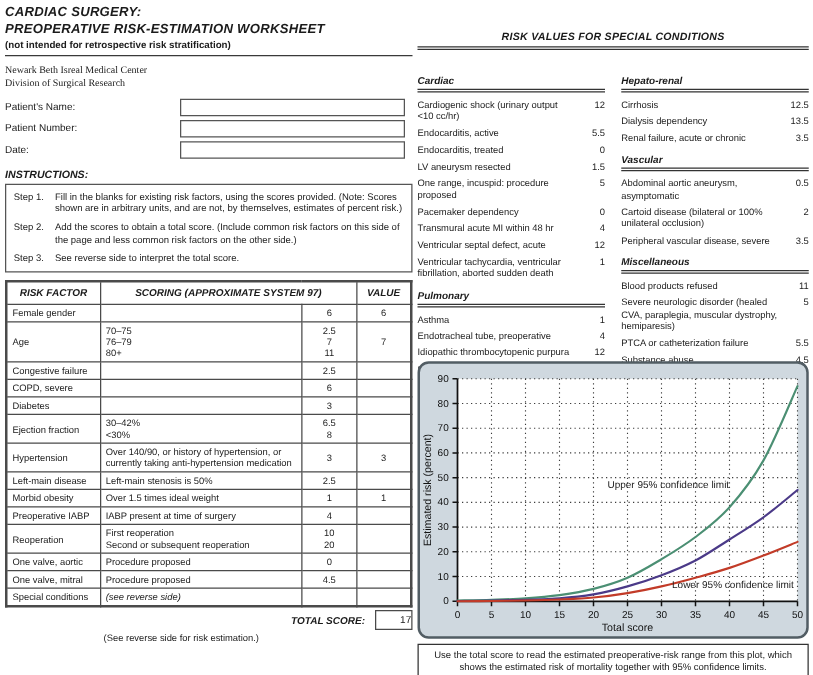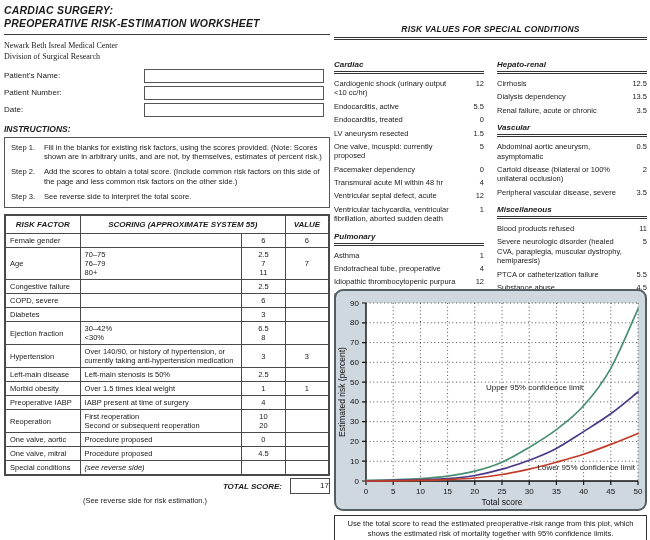--- a/index.html
+++ b/index.html
@@ -30,21 +30,21 @@
   th.h-value  { width:44px; }
   table.risk td { font-size:7.5px; padding:2px 4px; vertical-align:middle; line-height:1.2; }
   td.c-factor { width:76px; }
   td.c-crit   { width:166px; }
   td.c-score  { width:45px; text-align:center; }
   td.c-value  { text-align:center; font-size:8px; }
   .italic { font-style:italic; }
 
   .total-row { display:flex; align-items:center; margin-top:2px; }
   .total-label { flex:1; text-align:right; font-size:8px; font-weight:bold; font-style:italic; padding-right:8px; }
-  .total-box { width:40px; height:16px; border:1.5px solid #4a4a4a; text-align:right; font-size:8px; line-height:13px; background:#fff; }
+  .total-box { width:30px; height:16px; border:1.5px solid #4a4a4a; text-align:right; font-size:8px; line-height:13px; background:#fff; }
   .footnote { width:282px; text-align:center; font-size:7.5px; margin-top:2px; }
 
   
   .right-col { position:absolute; left:334px; top:4px; width:313px; }
   .rc-title { text-align:center; font-size:8.5px; font-weight:bold; font-style:italic; letter-spacing:.2px;margin-top:20px; }
   .drule { margin-top:3px; height:3px; border-top:1px solid #333; border-bottom:1px solid #333; }
   .cond-cols { display:flex; gap:13px; margin-top:17px; }
   .cond-col { flex:1; min-width:0; }
   .cond-section h3 { font-size:8px; font-style:italic; font-weight:bold; margin-top:8px; }
   .cond-section:first-child h3 { margin-top:3px; }
@@ -62,20 +62,21 @@
                  background:#fff; font-size:7.6px; text-align:center; padding:3px 9px; line-height:1.35; }
 </style>
 </head>
 <body>
 
 <div class="left-col">
   <div class="title1">
     <div>CARDIAC SURGERY:</div>
     <div>PREOPERATIVE RISK-ESTIMATION WORKSHEET</div>
   </div>
+  <div class="subtitle">(not intended for retrospective risk stratification)</div>
   <div class="title-rule"></div>
 
   <div class="org">
     <div>Newark Beth Isreal Medical Center</div>
     <div>Division of Surgical Research</div>
   </div>
 
   <div class="patient" id="patient-fields">
       <div class="p-row">
         <span class="p-label">Patient's Name:</span>
@@ -104,21 +105,21 @@
       <div class="step">
         <span class="step-label">Step 3.</span>
         <span class="step-text">See reverse side to interpret the total score.</span>
       </div>
     </div>
 
   <table class="risk">
     <thead>
       <tr>
         <th class="h-factor">RISK FACTOR</th>
-        <th colspan="2">SCORING (APPROXIMATE SYSTEM 55)</th>
+        <th colspan="2">SCORING (APPROXIMATE SYSTEM 97)</th>
         <th class="h-value">VALUE</th>
       </tr>
     </thead>
     <tbody id="risk-rows">
         <tr>
           <td class="c-factor">Female gender</td>
           <td class="c-crit"></td>
           <td class="c-score">
             <div>6</div>
           </td>
@@ -283,21 +284,21 @@
             </div>
             <div class="cond-item">
               <span class="ci-label">Endocarditis, treated</span>
               <span class="ci-value">0</span>
             </div>
             <div class="cond-item">
               <span class="ci-label">LV aneurysm resected</span>
               <span class="ci-value">1.5</span>
             </div>
             <div class="cond-item">
-              <span class="ci-label">One valve, incuspid: currently proposed</span>
+              <span class="ci-label">One range, incuspid: procedure proposed</span>
               <span class="ci-value">5</span>
             </div>
             <div class="cond-item">
               <span class="ci-label">Pacemaker dependency</span>
               <span class="ci-value">0</span>
             </div>
             <div class="cond-item">
               <span class="ci-label">Transmural acute MI within 48 hr</span>
               <span class="ci-value">4</span>
             </div>

